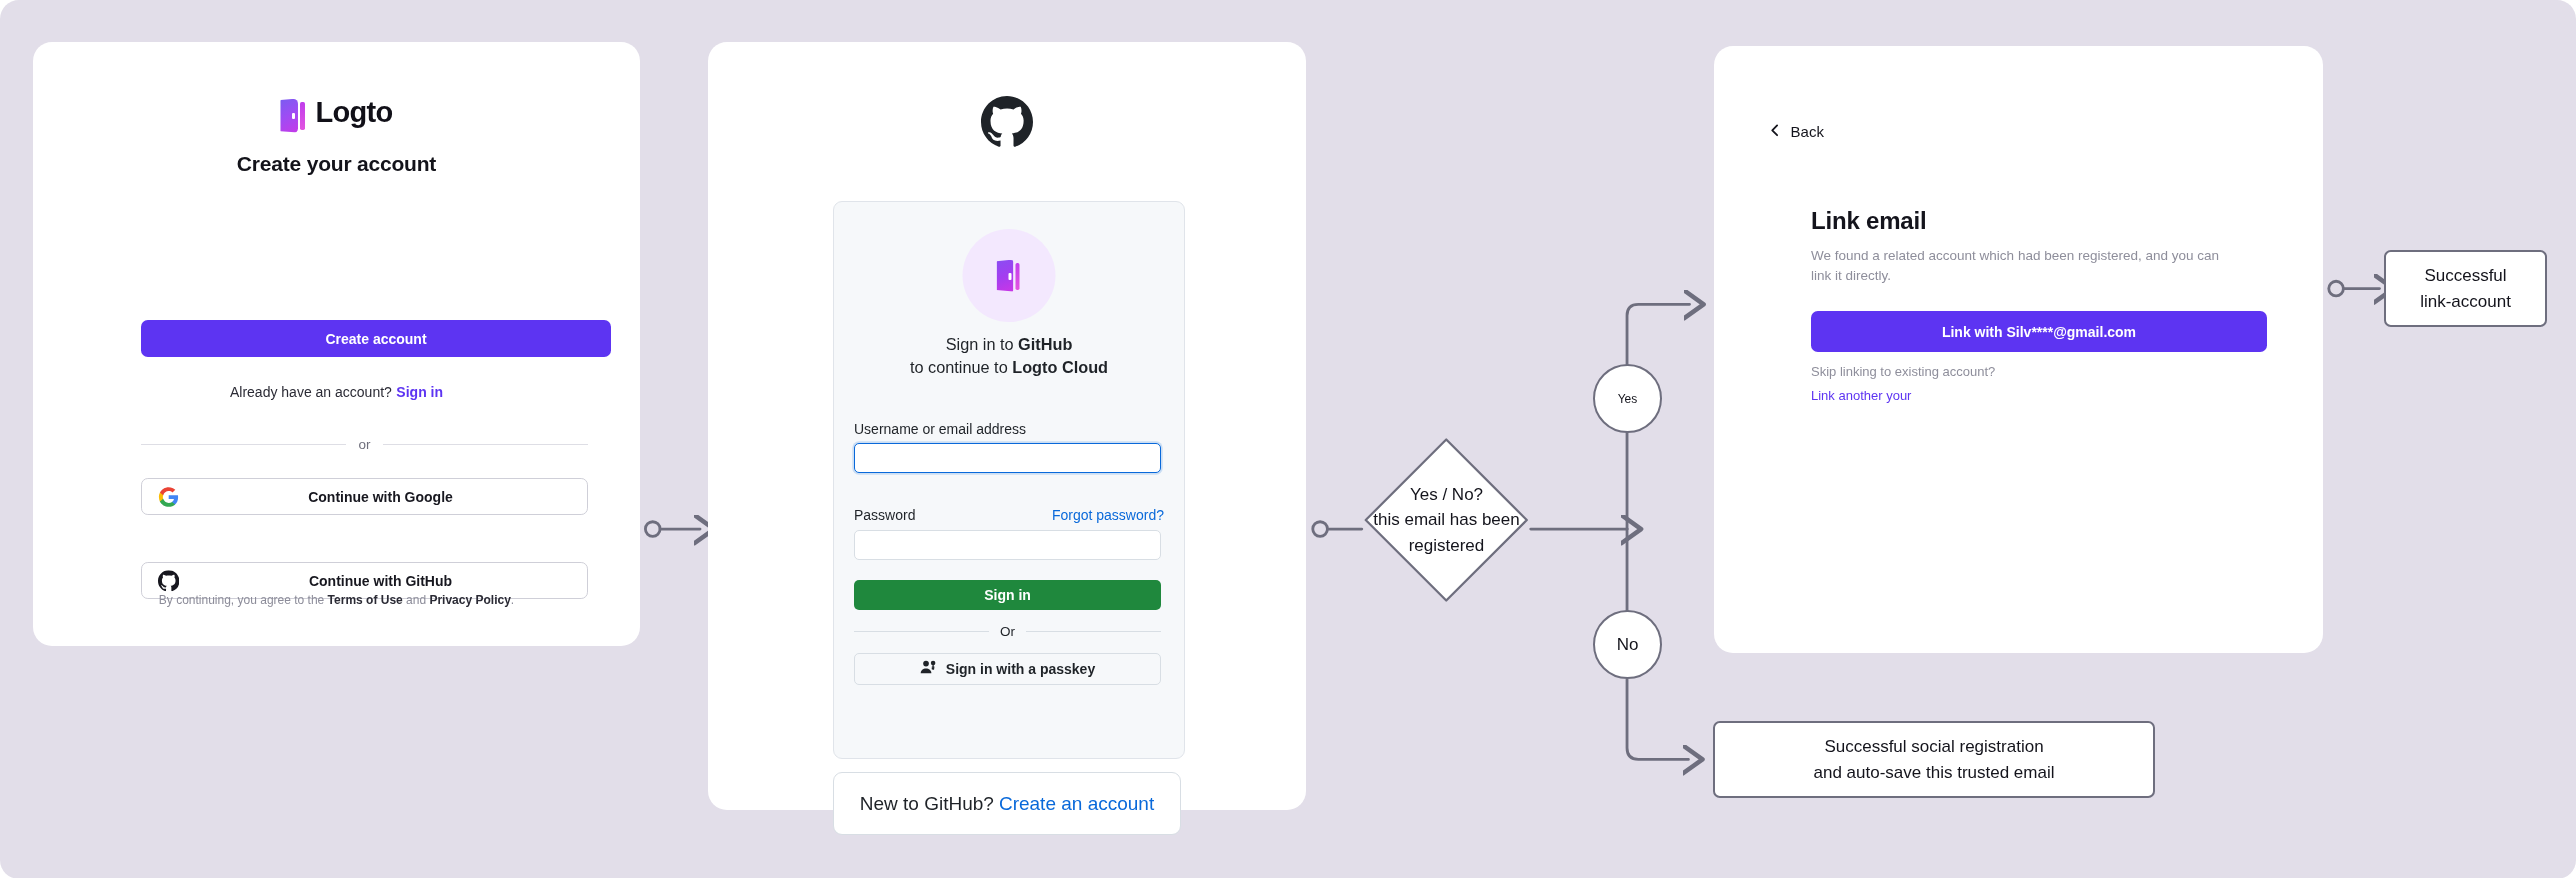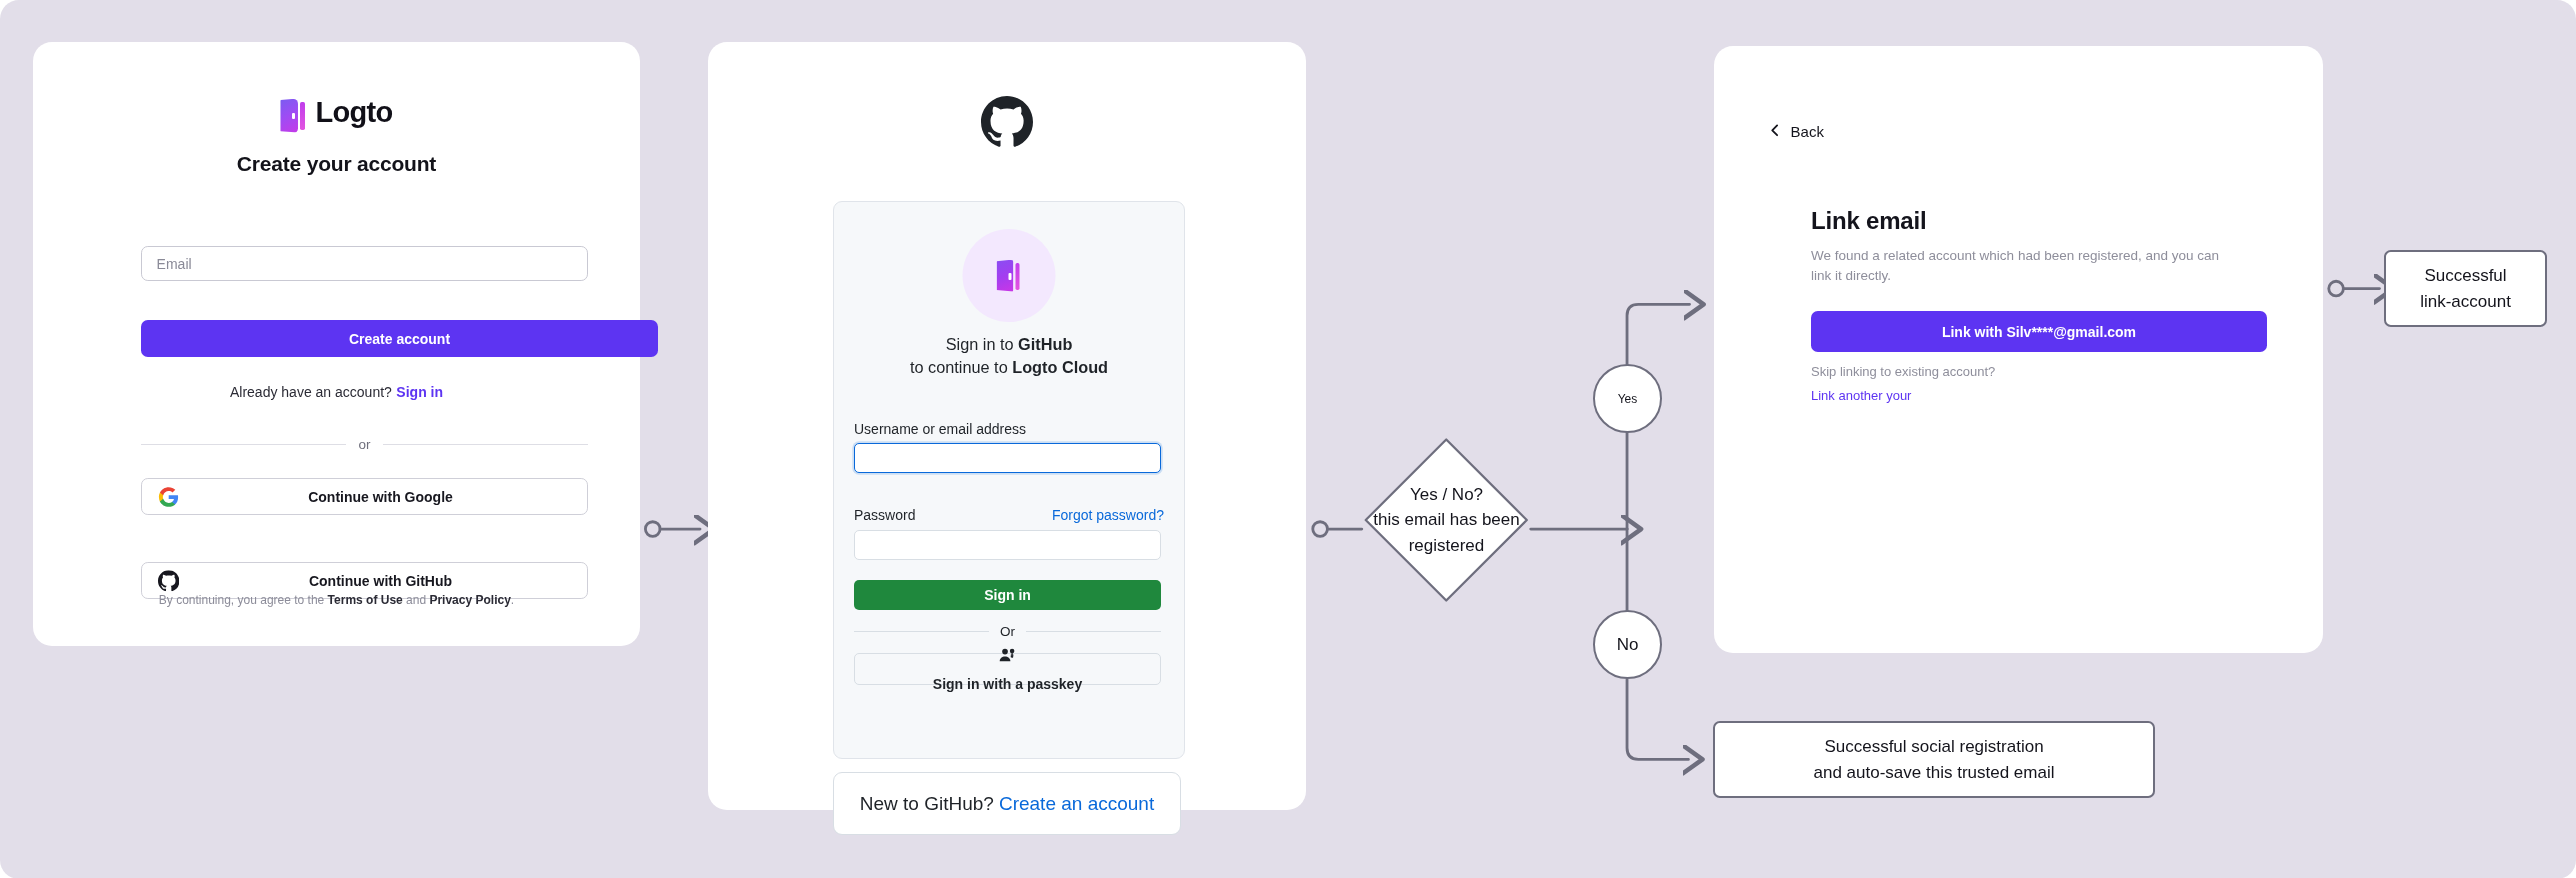--- a/index.html
+++ b/index.html
@@ -31,21 +31,21 @@
   .logto-word{font-size:29px;font-weight:700;color:#111018;letter-spacing:-0.7px;line-height:1;}
 
   #signup-title{position:absolute;left:0;top:110px;width:100%;text-align:center;
     font-size:21px;font-weight:700;color:#13131A;letter-spacing:-0.2px;}
 
   .su-field{position:absolute;left:108px;width:447px;height:35px;box-sizing:border-box;
     border:1.1px solid #C9C9D3;border-radius:6.8px;background:#fff;
     display:flex;align-items:center;padding:0 14.6px;font-size:14px;color:#8A8A97;}
   #signup-email{top:204px;}
 
-  #signup-submit{position:absolute;left:108px;top:278px;width:517px;height:37px;
+  #signup-submit{position:absolute;left:108px;top:278px;width:470px;height:37px;
     background:#5D34F2;border:none;border-radius:6.8px;color:#ffffff;
     font-family:"Liberation Sans", sans-serif;font-size:14px;font-weight:700;cursor:pointer;}
 
   #signup-haveaccount{position:absolute;left:0;top:342px;width:100%;text-align:center;
     font-size:14px;color:#2B2B35;}
   #signup-haveaccount .lnk{color:#5D34F2;font-weight:700;margin-left:4.5px;cursor:pointer;}
 
   #signup-or{position:absolute;left:108px;top:394px;width:447px;height:17px;
     display:flex;align-items:center;gap:12.4px;}
   #signup-or .ln{flex:1;height:1.1px;background:#DEDEE5;}
@@ -92,21 +92,21 @@
   #gh-pass-input{top:328px;border:1.1px solid #D8DEE4;}
   #gh-submit{position:absolute;left:20px;top:378px;width:307px;height:30px;
     background:#1F883D;border:none;border-radius:5px;color:#ffffff;
     font-family:"Liberation Sans", sans-serif;font-size:14px;font-weight:700;cursor:pointer;}
   #gh-or{position:absolute;left:20px;top:421px;width:307px;height:17px;display:flex;align-items:center;gap:11.3px;}
   #gh-or .ln{flex:1;height:1.1px;background:#D8DEE4;}
   #gh-or .tx{font-size:13.5px;color:#1F2328;}
   #gh-passkey{position:absolute;left:20px;top:451px;width:307px;height:32px;box-sizing:border-box;
     background:#F6F8FA;border:1.1px solid #D8DEE4;border-radius:5px;cursor:pointer;
     display:flex;align-items:center;justify-content:center;gap:9px;
-    font-size:14px;font-weight:700;color:#1F2328;flex-direction:column;}
+    font-size:14px;font-weight:700;color:#1F2328;}
   #gh-newbox{position:absolute;left:125px;top:730px;width:348px;height:63px;box-sizing:border-box;
     background:#ffffff;border:1.1px solid #D8DEE4;border-radius:9px;
     display:flex;align-items:center;justify-content:center;font-size:19px;color:#1F2328;}
   #gh-newbox .lnk{color:#0969DA;margin-left:5px;cursor:pointer;}
 
   
   #card-link{left:1714px;top:46px;width:609px;height:607px;}
   #link-back{position:absolute;left:54px;top:77px;display:flex;align-items:center;gap:8px;
     font-size:15px;color:#14141C;cursor:pointer;}
   .lk-title{position:absolute;left:97px;top:161px;font-size:24px;font-weight:700;color:#14141C;letter-spacing:-0.2px;}
@@ -176,23 +176,20 @@
       <div class="logto-mark">
         <div class="logto-door"></div>
         <div class="logto-handle"></div>
         <div class="logto-bar"></div>
       </div>
       <div class="logto-word">Logto</div>
     </div>
 
     <div id="signup-title">Create your account</div>
 
-    <div class="su-field" id="signup-email">
-      <span>Email</span>
-    </div>
 
     <button id="signup-submit">Create account</button>
 
     <div id="signup-haveaccount">
       <span>Already have an account?</span><span class="lnk">Sign in</span>
     </div>
 
     <div id="signup-or">
       <span class="ln"></span>
       <span class="tx">or</span>

